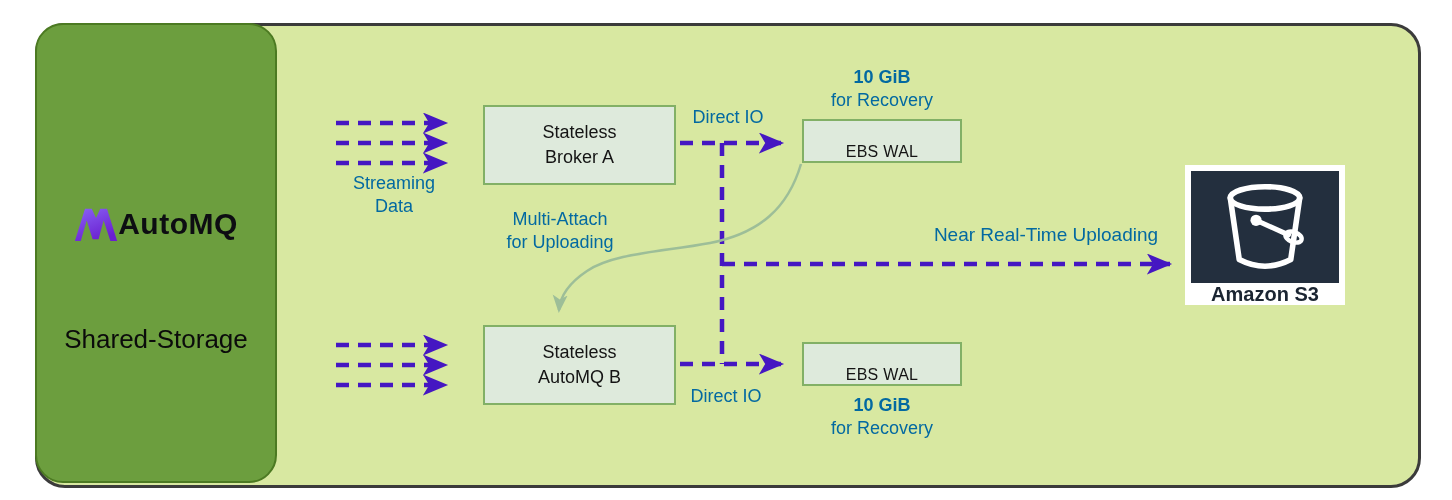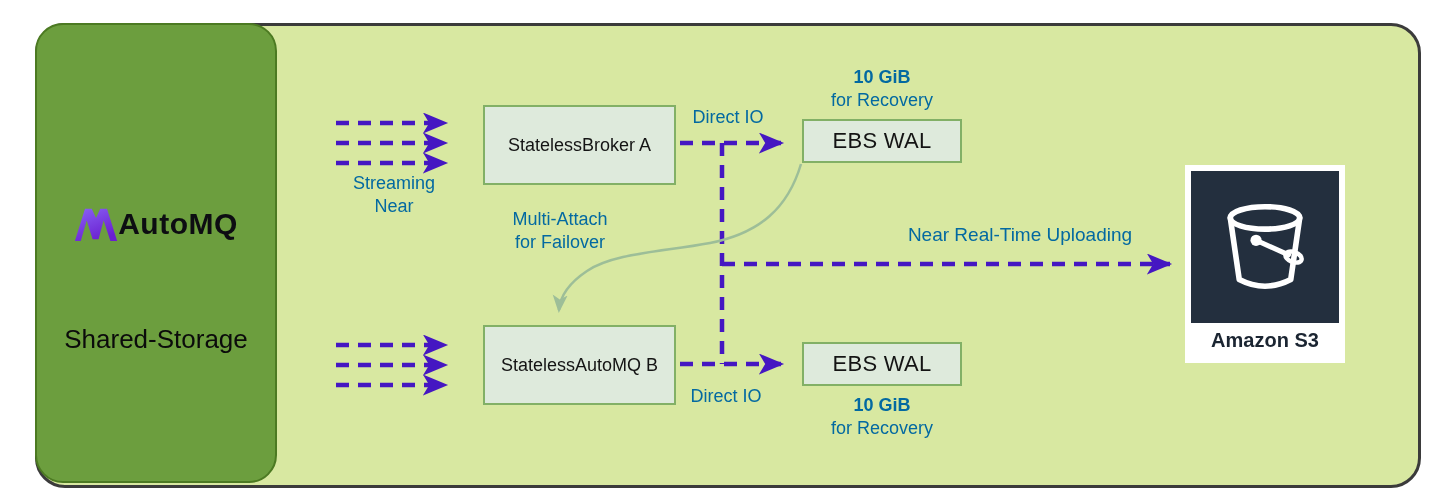--- a/index.html
+++ b/index.html
@@ -27,35 +27,35 @@
     position:absolute;left:0;right:0;top:299px;text-align:center;
     font-size:26px;color:#0b0b0b;
   }
   
   .wires{position:absolute;left:0;top:0;width:1452px;height:500px;pointer-events:none;}
   .wire-p{stroke:#4517c2;stroke-width:4.5;fill:none;stroke-dasharray:13 9;}
   .wire-g{stroke:#9dbe98;stroke-width:2.5;fill:none;}
   
   .node{
     position:absolute;box-sizing:border-box;background:#deeadc;border:2px solid #82b066;
-    display:flex;flex-direction:row;align-items:center;justify-content:center;
+    display:flex;flex-direction:column;align-items:center;justify-content:center;
     text-align:center;color:#141414;
   }
   .broker{font-size:18px;line-height:25px;}
-  .wal{font-size:22px;letter-spacing:.3px;}
+  .wal{font-size:16px;letter-spacing:.3px;justify-content:flex-end;}
   
   .lbl{
     position:absolute;transform:translateX(-50%);text-align:center;
     font-size:18px;line-height:23px;color:#0369a1;white-space:nowrap;
   }
   .lbl .b{font-weight:bold;}
-  .lbl-upload{font-size:19px;}
+  .lbl-upload{font-size:19px;margin-left:26px;}
   
   .s3card{
-    position:absolute;left:1185px;top:165px;width:160px;height:198px;
+    position:absolute;left:1185px;top:165px;width:160px;height:140px;
     background:#fff;box-sizing:border-box;padding:6px;
     display:flex;flex-direction:column;
   }
   .s3icon{height:152px;background:#232f3e;display:flex;align-items:center;justify-content:center;}
   .s3icon svg{width:112px;height:112px;}
   .s3label{
     flex:1;display:flex;align-items:center;justify-content:center;
     font-weight:bold;font-size:20px;color:#1b2532;
   }
 </style>
@@ -124,33 +124,33 @@
   <div class="node wal" style="left:802px;top:119px;width:160px;height:44px;">
     <div>EBS WAL</div>
   </div>
 
   <div class="node wal" style="left:802px;top:342px;width:160px;height:44px;">
     <div>EBS WAL</div>
   </div>
 
   <div class="lbl" style="left:394px;top:172px;">
     <div>Streaming</div>
-    <div>Near</div>
+    <div>Data</div>
   </div>
 
   <div class="lbl" style="left:728px;top:106px;">Direct IO</div>
 
   <div class="lbl" style="left:882px;top:66px;">
     <div class="b">10 GiB</div>
     <div>for Recovery</div>
   </div>
 
   <div class="lbl" style="left:560px;top:208px;">
     <div>Multi-Attach</div>
-    <div>for Failover</div>
+    <div>for Uploading</div>
   </div>
 
   <div class="lbl lbl-upload" style="left:1020px;top:223px;">Near Real-Time Uploading</div>
 
   <div class="lbl" style="left:726px;top:385px;">Direct IO</div>
 
   <div class="lbl" style="left:882px;top:394px;">
     <div class="b">10 GiB</div>
     <div>for Recovery</div>
   </div>

